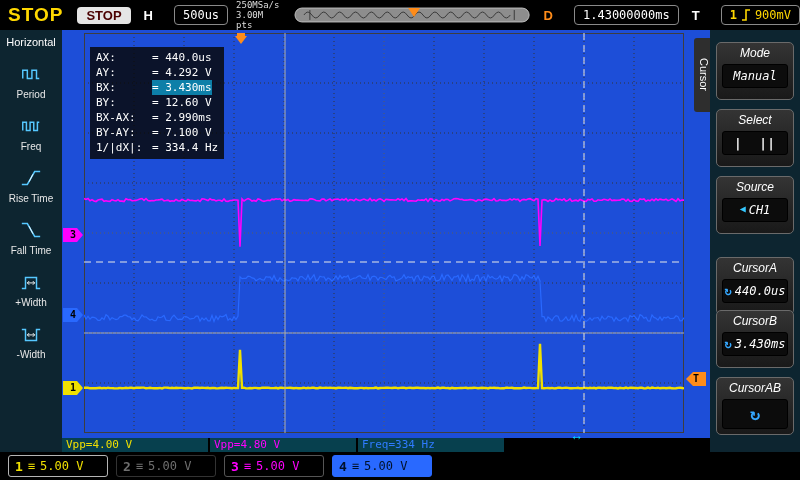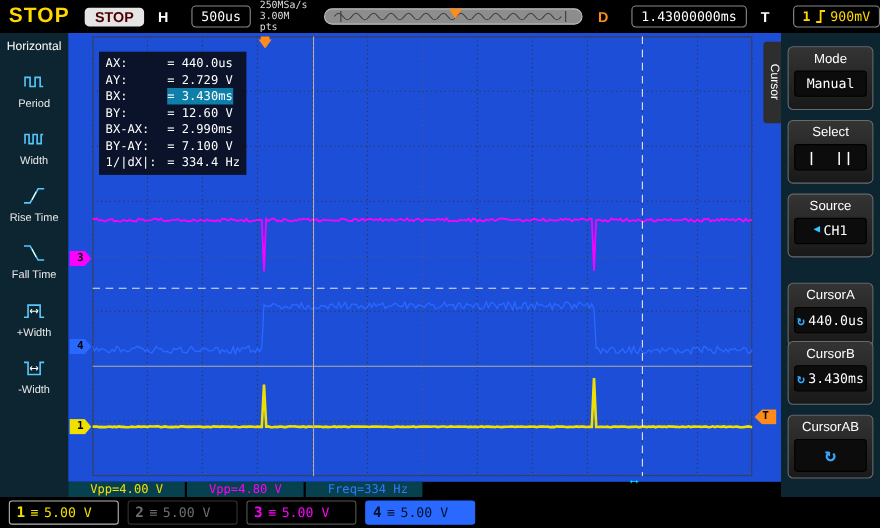--- a/index.html
+++ b/index.html
@@ -48,34 +48,34 @@
           clip-path:polygon(0 50%,35% 0,100% 0,100% 100%,35% 100%);}
   .dragind{position:absolute;left:508px;top:398px;color:#00e5ff;font-size:13px;z-index:6;}
 
   
   .right-menu{position:absolute;left:710px;top:30px;width:90px;height:422px;background:#0d2530;}
   .cursor-tab{position:absolute;left:694px;top:38px;width:16px;height:74px;background:#2e2e2e;
               color:#fff;font-size:11px;writing-mode:vertical-rl;text-align:center;
               border-radius:3px 0 0 3px;z-index:7;}
   .menu-btn{position:absolute;left:6px;width:78px;height:58px;
             background:linear-gradient(#343434,#191919);border:1px solid #6a6a6a;
-            border-radius:5px;box-sizing:border-box;cursor:pointer;}
+            border-radius:5px;box-sizing:border-box;cursor:pointer;font-style:italic;}
   .mb-label{color:#fff;font-size:12px;text-align:center;margin-top:3px;}
   .mb-value{margin:4px 5px 0 5px;background:#0c0c0c;border:1px solid #000;border-radius:3px;
             color:#fff;font-family:"DejaVu Sans Mono",monospace;font-size:12px;text-align:center;
             padding:4px 0;display:flex;justify-content:center;gap:3px;}
   .cyan{color:#35c8ff;font-size:10px;}
   .blueic{color:#35a8ff;font-weight:bold;}
   .blueic.big{font-size:17px;}
   .selbar{letter-spacing:1px;margin:0 7px;font-weight:bold;}
 
   
   .meas{position:absolute;left:62px;top:438px;height:14px;display:flex;gap:2px;}
-  .meas-seg{width:106px;background:#07404e;font-family:"DejaVu Sans Mono",monospace;
-            font-size:11px;line-height:14px;padding-left:20px;box-sizing:border-box;}
+  .meas-seg{width:146px;background:#07404e;font-family:"DejaVu Sans Mono",monospace;
+            font-size:11px;line-height:14px;padding-left:4px;box-sizing:border-box;}
   .m-ch1{color:#f0e000;} .m-ch3{color:#ff00ff;} .m-ch4{color:#2f7bff;}
 
   
   .bottom{position:absolute;left:0;top:452px;width:800px;height:28px;background:#000;
           display:flex;align-items:center;}
   .chbox{display:flex;align-items:center;height:20px;border:1px solid #555;border-radius:3px;
          margin-left:8px;padding:0 6px;gap:5px;width:86px;cursor:pointer;
          font-family:"DejaVu Sans Mono",monospace;font-size:12px;}
   .chnum{font-weight:bold;font-size:13px;}
   .cb1{border-color:#b5b5b5;color:#f0e000;}
@@ -122,21 +122,21 @@
     <div class="lm-item">
       <svg viewBox="0 0 24 24">
         <path d="M3 17 V8 H8 V17 H13 V8 H18 V17 H21" stroke="#56c8ff" fill="none" stroke-width="1.6"></path>
       </svg>
       <span class="lm-label">Period</span>
     </div>
     <div class="lm-item">
       <svg viewBox="0 0 24 24">
         <path d="M3 17 V8 H7 V17 H11 V8 H15 V17 H19 V8 H21" stroke="#56c8ff" fill="none" stroke-width="1.6"></path>
       </svg>
-      <span class="lm-label">Width</span>
+      <span class="lm-label">Freq</span>
     </div>
     <div class="lm-item">
       <svg viewBox="0 0 24 24">
         <path d="M2 19 H8 L16 5 H22" stroke="#56c8ff" fill="none" stroke-width="1.6"></path>
         <path d="M10 16 L14 8" stroke="#ffffff" fill="none" stroke-width="1"></path>
       </svg>
       <span class="lm-label">Rise Time</span>
     </div>
     <div class="lm-item">
       <svg viewBox="0 0 24 24">
@@ -197,21 +197,21 @@
         <polygon points="151,3 163,3 157,11" fill="#ff8c1a"></polygon>
       </svg>
 
     <div class="cursor-info">
       <div class="ci-row">
           <span class="ci-l">AX:</span>
           <span class="ci-v">= 440.0us</span>
         </div>
       <div class="ci-row">
           <span class="ci-l">AY:</span>
-          <span class="ci-v">= 2.729 V</span>
+          <span class="ci-v">= 4.292 V</span>
         </div>
       <div class="ci-row">
           <span class="ci-l">BX:</span>
           <span class="ci-v hl">= 3.430ms</span>
         </div>
       <div class="ci-row">
           <span class="ci-l">BY:</span>
           <span class="ci-v">= 12.60 V</span>
         </div>
       <div class="ci-row">

